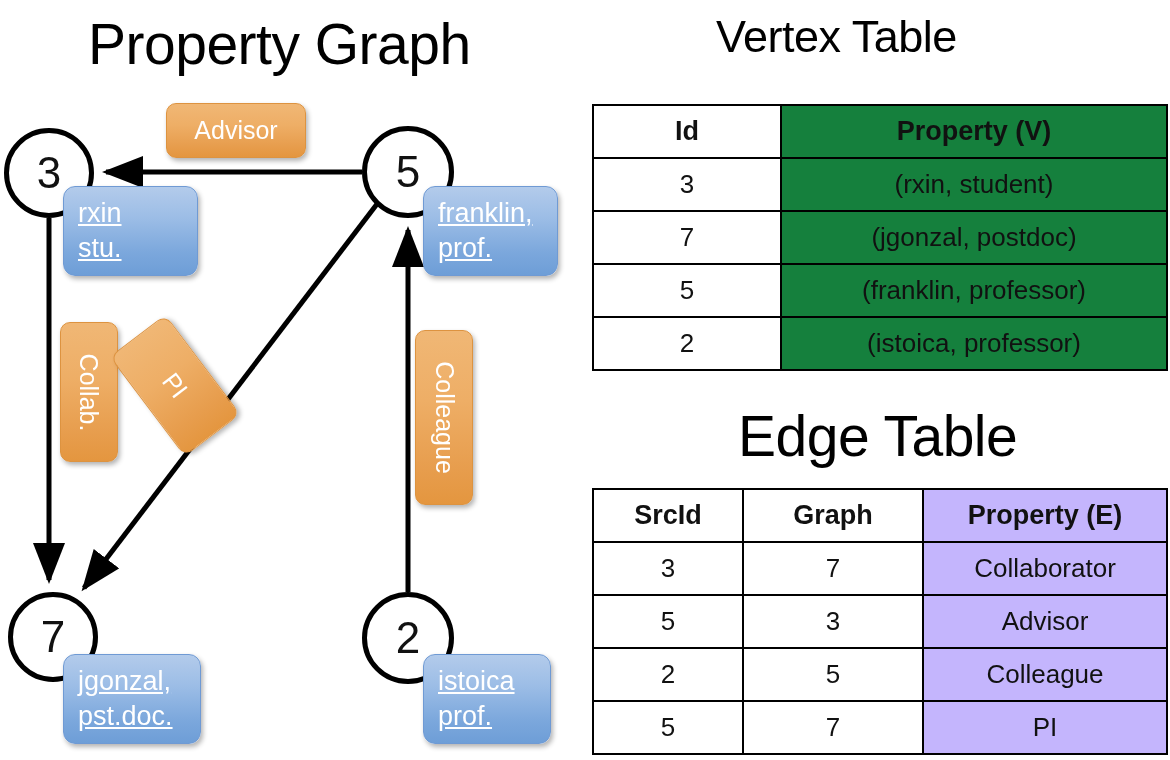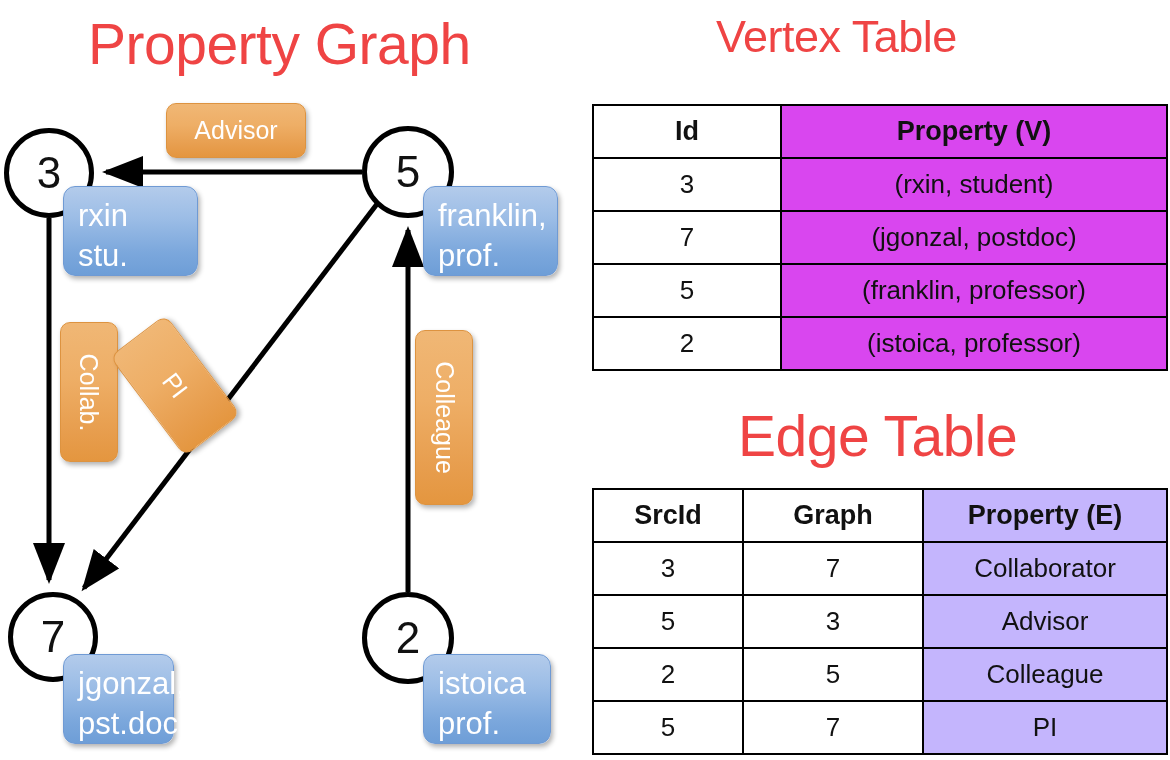--- a/index.html
+++ b/index.html
@@ -14,21 +14,21 @@
     overflow: hidden;
     font-family: "Liberation Sans", sans-serif;
     color: #000000;
   }
 
   
   .title {
     position: absolute;
     font-family: "Liberation Sans", sans-serif;
     font-weight: 300;
-    color: #ef4444;
+    color: #000000;
     white-space: nowrap;
     letter-spacing: -0.5px;
   }
   #title-property-graph {
     left: 88px;  top: 11px;  font-size: 57px;
   }
   #title-vertex-table {
     left: 716px; top: 11px;  font-size: 45px;
   }
   #title-edge-table {
@@ -69,31 +69,32 @@
   #vertex-2 { left: 362px; top: 592px; width: 92px; height: 92px; }
 
   
   .prop-box {
     position: absolute;
     border-radius: 12px;
     background: linear-gradient(to bottom, #b3cbeb 0%, #9cbde6 35%, #7ba7dc 75%, #6e9ed7 100%);
     border: 1px solid #6f9ad4;
     box-shadow: 2px 3px 5px rgba(0,0,0,0.30);
     color: #ffffff;
-    font-size: 31px;
+    font-size: 27px;
     font-weight: 300;
     font-family: "Liberation Sans", sans-serif;
     line-height: 1.28;
     padding: 9px 0 0 14px;
     box-sizing: border-box;
     z-index: 6;
+    text-decoration: underline;
   }
   #prop-box-rxin     { left:  63px; top: 186px; width: 135px; height: 90px; }
   #prop-box-franklin { left: 423px; top: 186px; width: 135px; height: 90px; }
-  #prop-box-jgonzal  { left:  63px; top: 654px; width: 111px; height: 90px; }
+  #prop-box-jgonzal  { left:  63px; top: 654px; width: 138px; height: 90px; }
   #prop-box-istoica  { left: 423px; top: 654px; width: 128px; height: 90px; }
 
   
   .edge-label {
     position: absolute;
     border-radius: 10px;
     background: linear-gradient(to bottom, #f0b775 0%, #eeae66 40%, #e79d4d 80%, #e4963f 100%);
     border: 1px solid #dd9340;
     box-shadow: 2px 3px 5px rgba(0,0,0,0.30);
     color: #ffffff;
@@ -150,21 +151,21 @@
     box-sizing: border-box;
   }
   .data-table th {
     font-weight: 700;
     font-size: 27px;
   }
 
   #vertex-table { left: 592px; top: 104px; width: 574px; }
   #vertex-table col.c-id   { width: 188px; }
   #vertex-table col.c-prop { width: 386px; }
-  #vertex-table .prop-cell { background: #d946ef; }
+  #vertex-table .prop-cell { background: #15803d; }
 
   #edge-table { left: 592px; top: 488px; width: 574px; }
   #edge-table col.c-src  { width: 150px; }
   #edge-table col.c-dst  { width: 180px; }
   #edge-table col.c-prop { width: 244px; }
   #edge-table .prop-cell { background: #c4b5fd; }
 </style>
 </head>
 <body>
 

